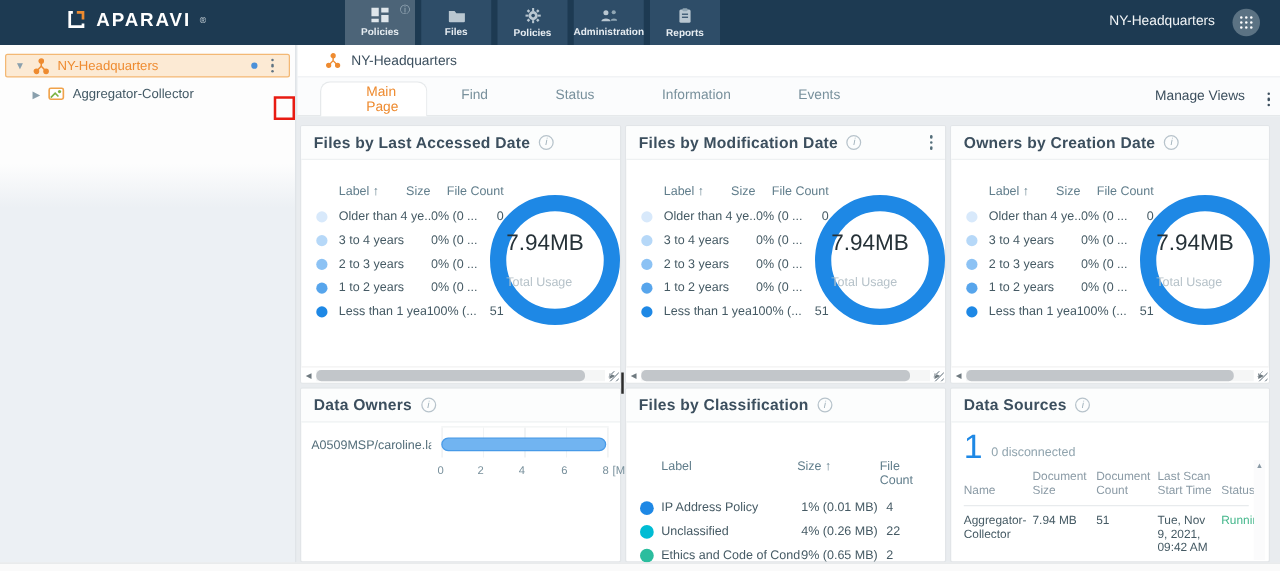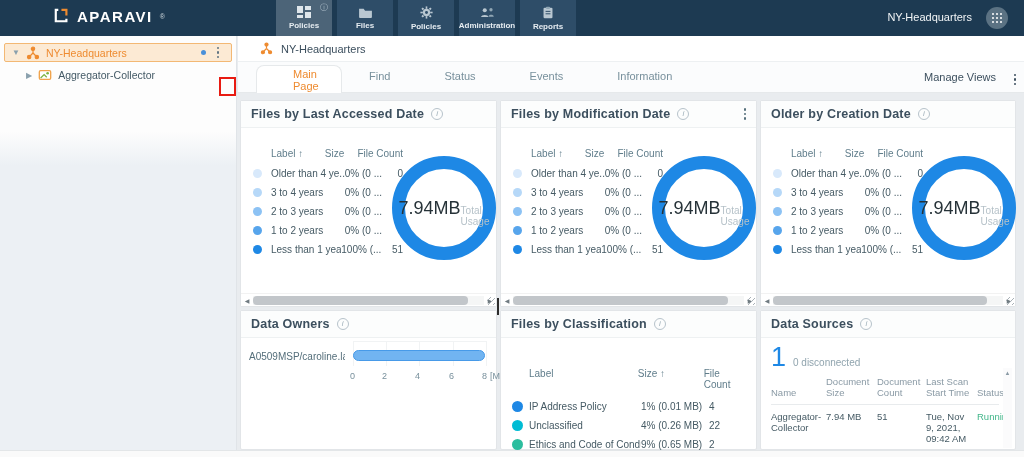--- a/index.html
+++ b/index.html
@@ -59,21 +59,21 @@
   .age-table { position:absolute; left:0; top:20px; width:162px; }
   .age-hrow { display:flex; padding-left:30px; color:#607d8b; font-size:10px; margin-bottom:5px; }
   .h-label { width:76px; } .h-size { width:46px; } .h-count { white-space:nowrap; }
   .age-row { display:flex; align-items:center; padding-left:12px; height:19px; }
   .dot { width:9px; height:9px; border-radius:50%; margin-right:9px; flex:none; }
   .r-label { width:76px; font-size:10px; color:#455a64; white-space:nowrap; overflow:hidden; }
   .r-size { width:46px; font-size:10px; color:#455a64; white-space:nowrap; overflow:hidden; }
   .r-count { font-size:10px; color:#455a64; padding-left:8px; }
 
   
-  .donut { position:absolute; left:151px; top:28px; width:104px; height:104px; border:13px solid #1e88e5; border-radius:50%; display:flex; flex-direction:row; align-items:center; justify-content:center; background:#fff; }
+  .donut { position:absolute; left:151px; top:28px; width:104px; height:104px; border:13px solid #1e88e5; border-radius:50%; display:flex; flex-direction:column; justify-content:center; background:#fff; }
   .d-val { font-size:18px; color:#263238; }
   .d-cap { font-size:10px; color:#b6c2c9; margin-top:16px; }
 
   
   .hscroll { position:absolute; left:0; right:0; bottom:0; height:13px; background:#fff; border-top:1px solid #f2f2f2; display:flex; align-items:center; }
   .sb-arrow { width:12px; text-align:center; font-size:6px; color:#6f7a80; cursor:pointer; }
   .sb-track { flex:1; height:9px; background:#f5f6f6; position:relative; cursor:pointer; }
   .sb-thumb { position:absolute; left:0; top:0; height:9px; width:93%; background:#c2c6ca; border-radius:4px; cursor:grab; }
   .resize-corner { position:absolute; right:1px; bottom:1px; width:8px; height:8px; background:repeating-linear-gradient(135deg, transparent 0 2.5px, #a9b1b7 2.5px 3.5px); cursor:nwse-resize; }
 
@@ -235,22 +235,22 @@
     </svg>
     <span class="crumb-text">NY-Headquarters</span>
   </div>
 
   <div class="tabbar">
     <div class="tab-active">
         <span>Main Page</span>
       </div>
     <div class="tab">Find</div>
     <div class="tab">Status</div>
+    <div class="tab">Information</div>
     <div class="tab">Events</div>
-    <div class="tab">Information</div>
     <span class="manage-views">Manage Views</span>
     <span class="mv-kebab">
         <i></i>
         <i></i>
         <i></i>
       </span>
   </div>
 
   <div class="card" style="left:240px; top:100px; width:257px; height:207px;">
     <div class="card-h">
@@ -368,21 +368,21 @@
       <div class="sb-track">
           <div class="sb-thumb"></div>
         </div>
       <span class="sb-arrow">▶</span>
     </div>
     <div class="resize-corner"></div>
   </div>
 
   <div class="card" style="left:760px; top:100px; width:256px; height:207px;">
     <div class="card-h">
-      <span class="c-title">Older by Creation Date</span>
+      <span class="c-title">Owners by Creation Date</span>
       <span class="info-i">i</span>
     </div>
     <div class="card-body" style="height:166px;">
       <div class="age-table">
         <div class="age-hrow">
           <span class="h-label"><span>Label</span> <span>↑</span></span>
           <span class="h-size">Size</span>
           <span class="h-count">File Count</span>
         </div>
         <div class="age-row">

